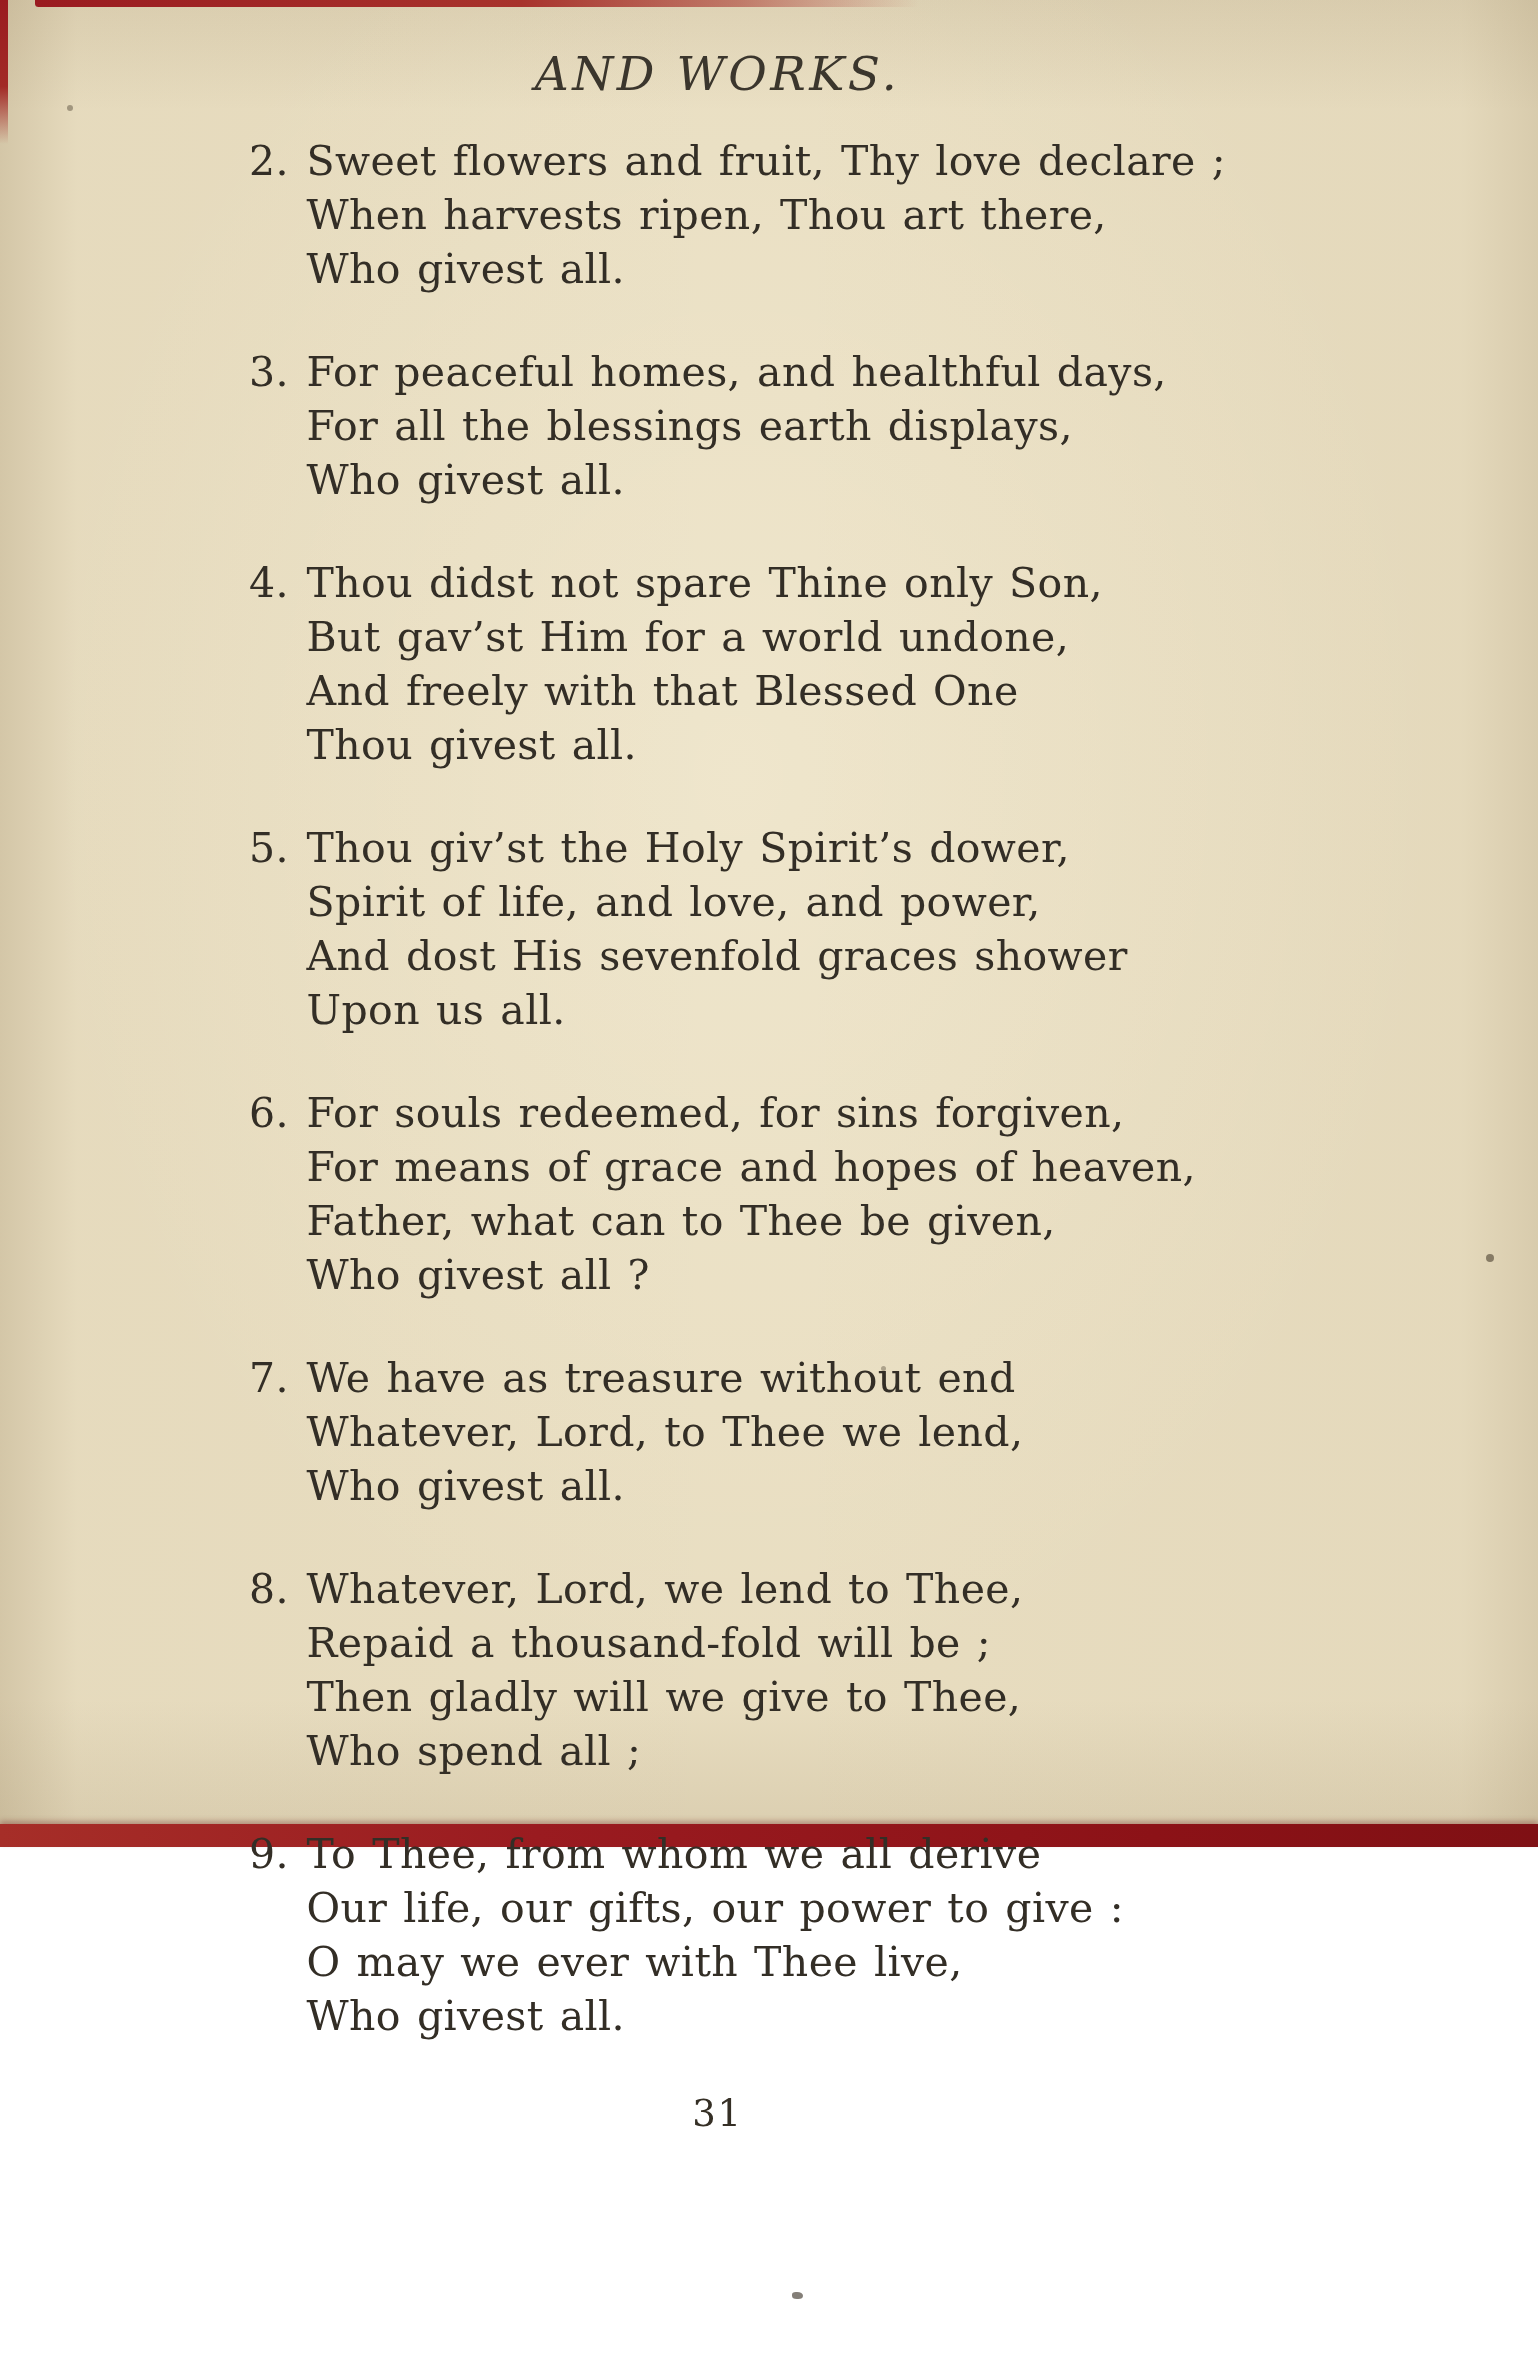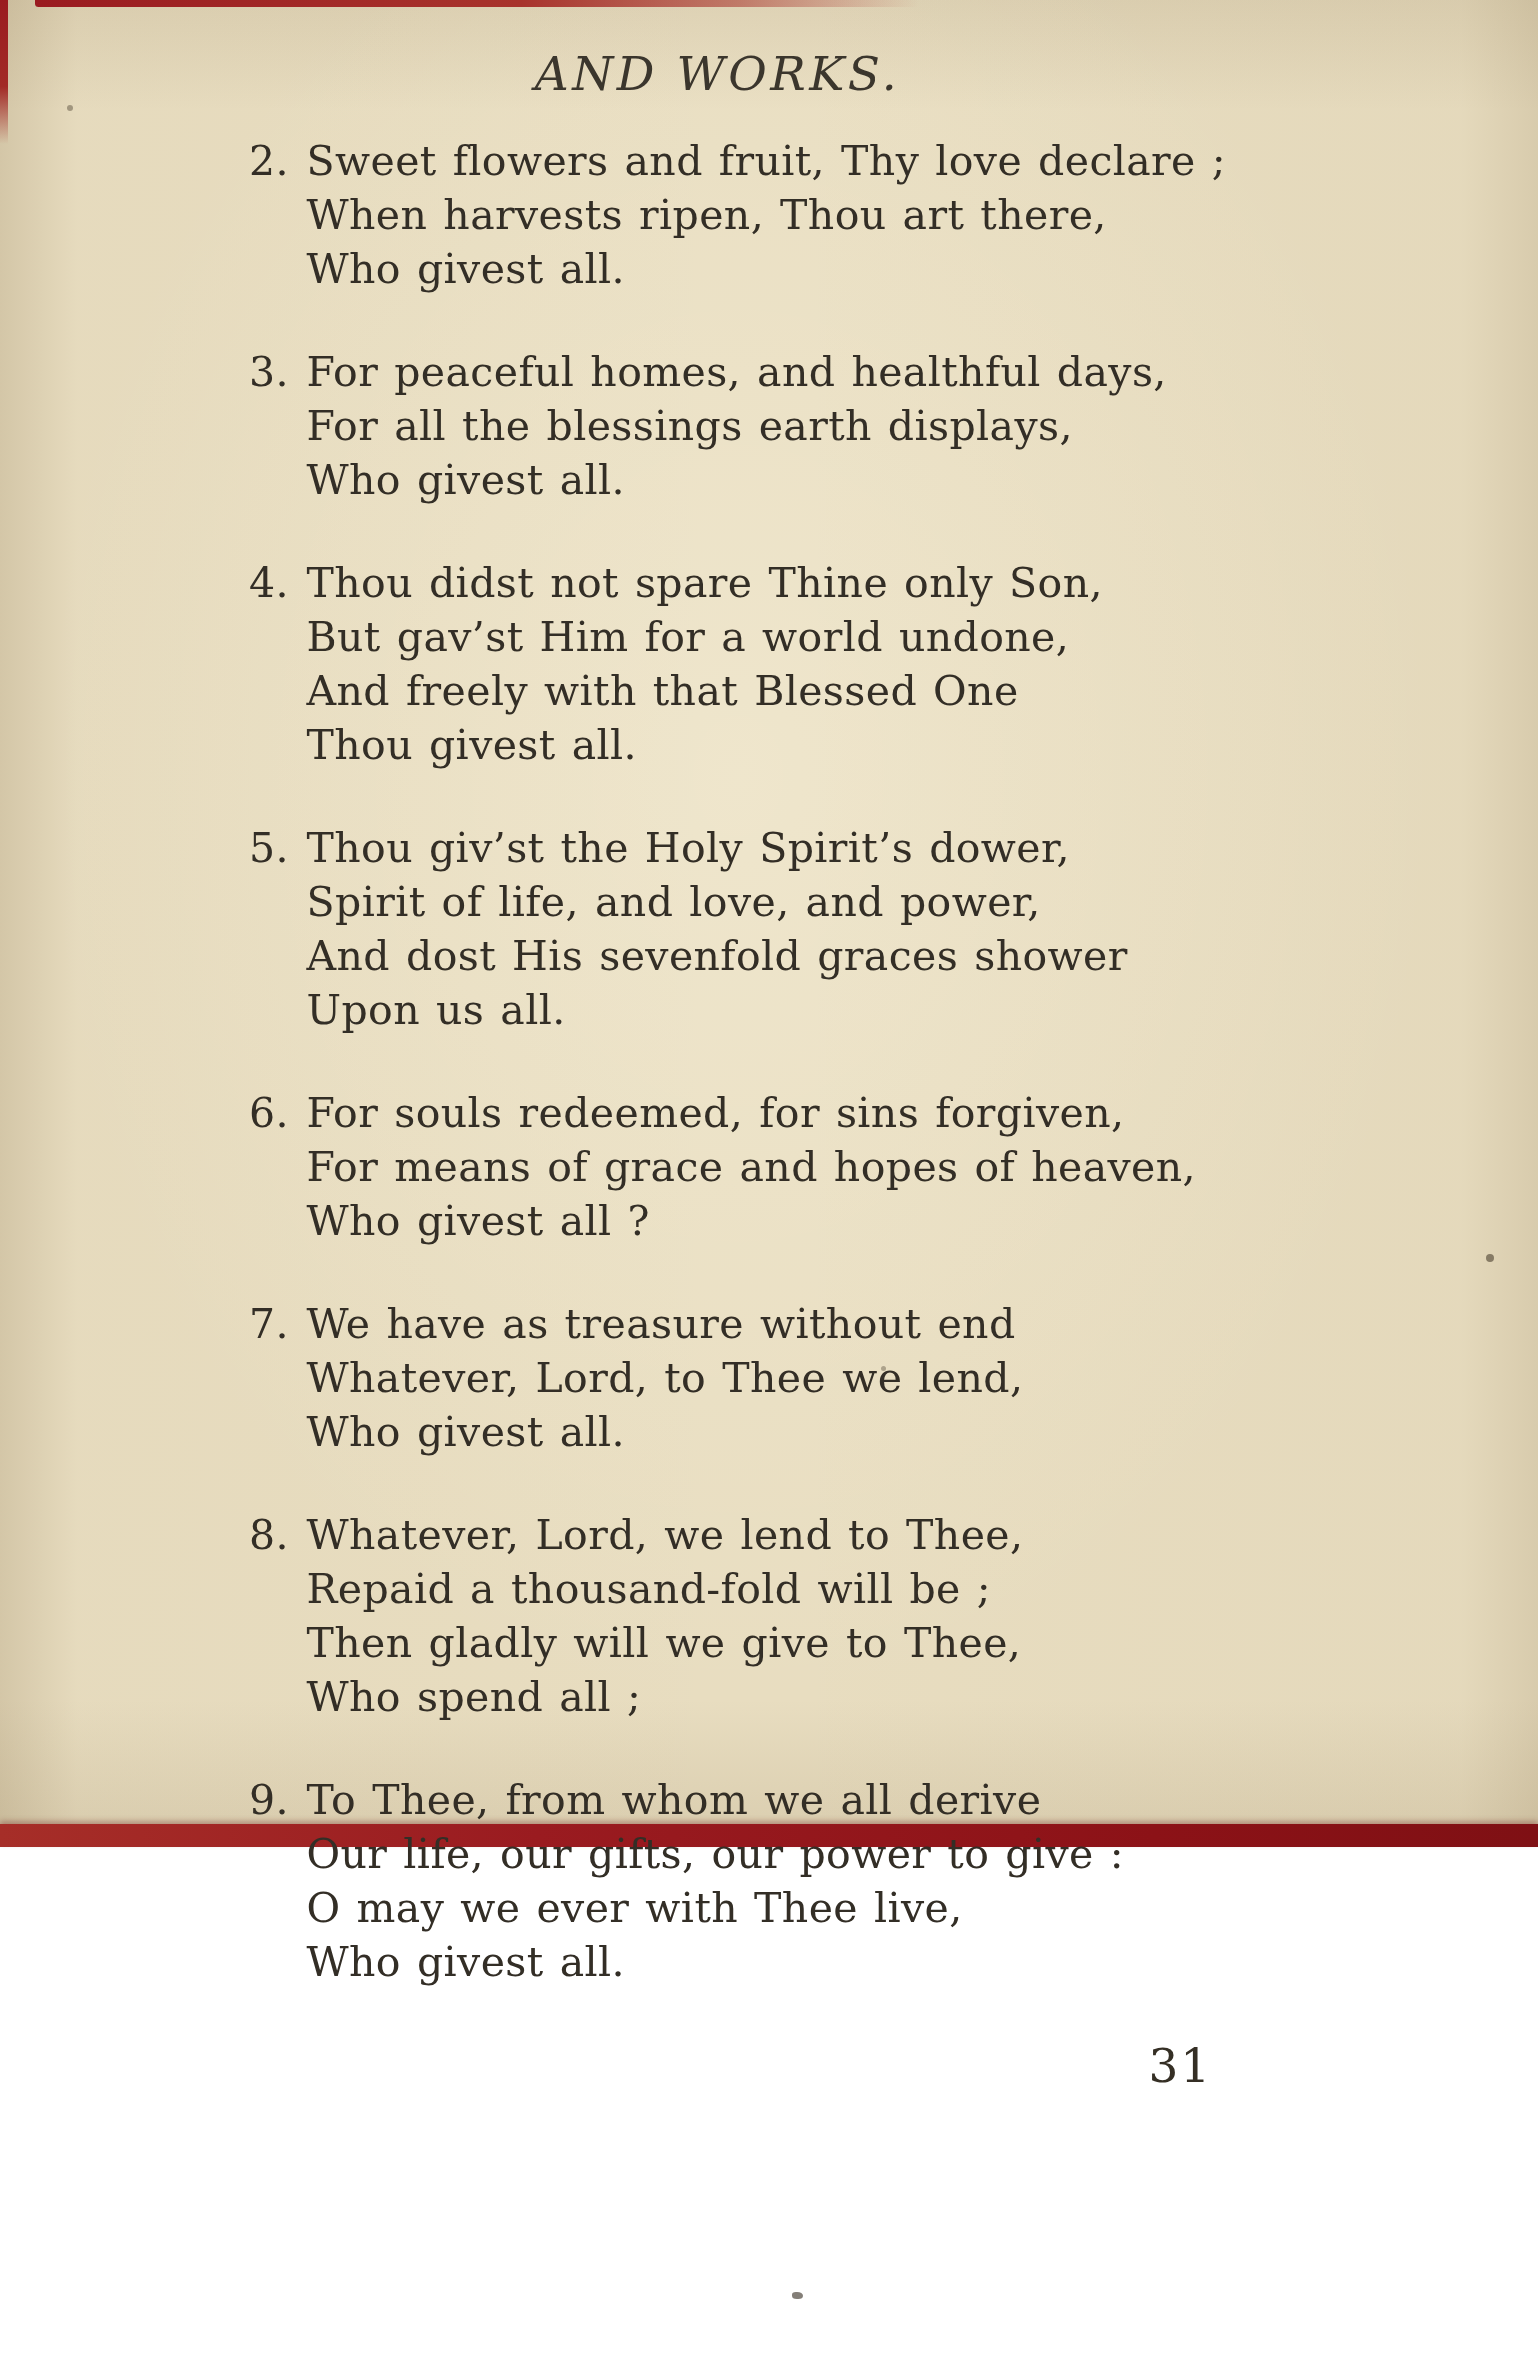--- a/index.html
+++ b/index.html
@@ -87,22 +87,22 @@
   .verse-body {
     margin-left: 17.5px;
     flex: 1;
   }
   .verse-refrain {
     width: 86%;
     text-align: left;
   }
   .page-number {
     width: 989px;
-    text-align: right;
-    font-size: 47px;
+    text-align: center;
+    font-size: 37px;
     letter-spacing: 1.8px;
     margin-top: 40px;
     color: #352f25;
   }
 </style>
 </head>
 <body>
 
 <div class="page">
 
@@ -155,20 +155,21 @@
             <div class="verse-line">And dost His sevenfold graces shower</div>
             <div class="verse-refrain">Upon us all.</div>
           </div>
   </div>
 
   <div class="verse">
     <div class="verse-number">6.</div>
     <div class="verse-body">
             <div class="verse-line">For souls redeemed, for sins forgiven,</div>
             <div class="verse-line">For means of grace and hopes of heaven,</div>
+            <div class="verse-line">Father, what can to Thee be given,</div>
             <div class="verse-refrain">Who givest all ?</div>
           </div>
   </div>
 
   <div class="verse">
     <div class="verse-number">7.</div>
     <div class="verse-body">
             <div class="verse-line">We have as treasure without end</div>
             <div class="verse-line">Whatever, Lord, to Thee we lend,</div>
             <div class="verse-refrain">Who givest all.</div>

